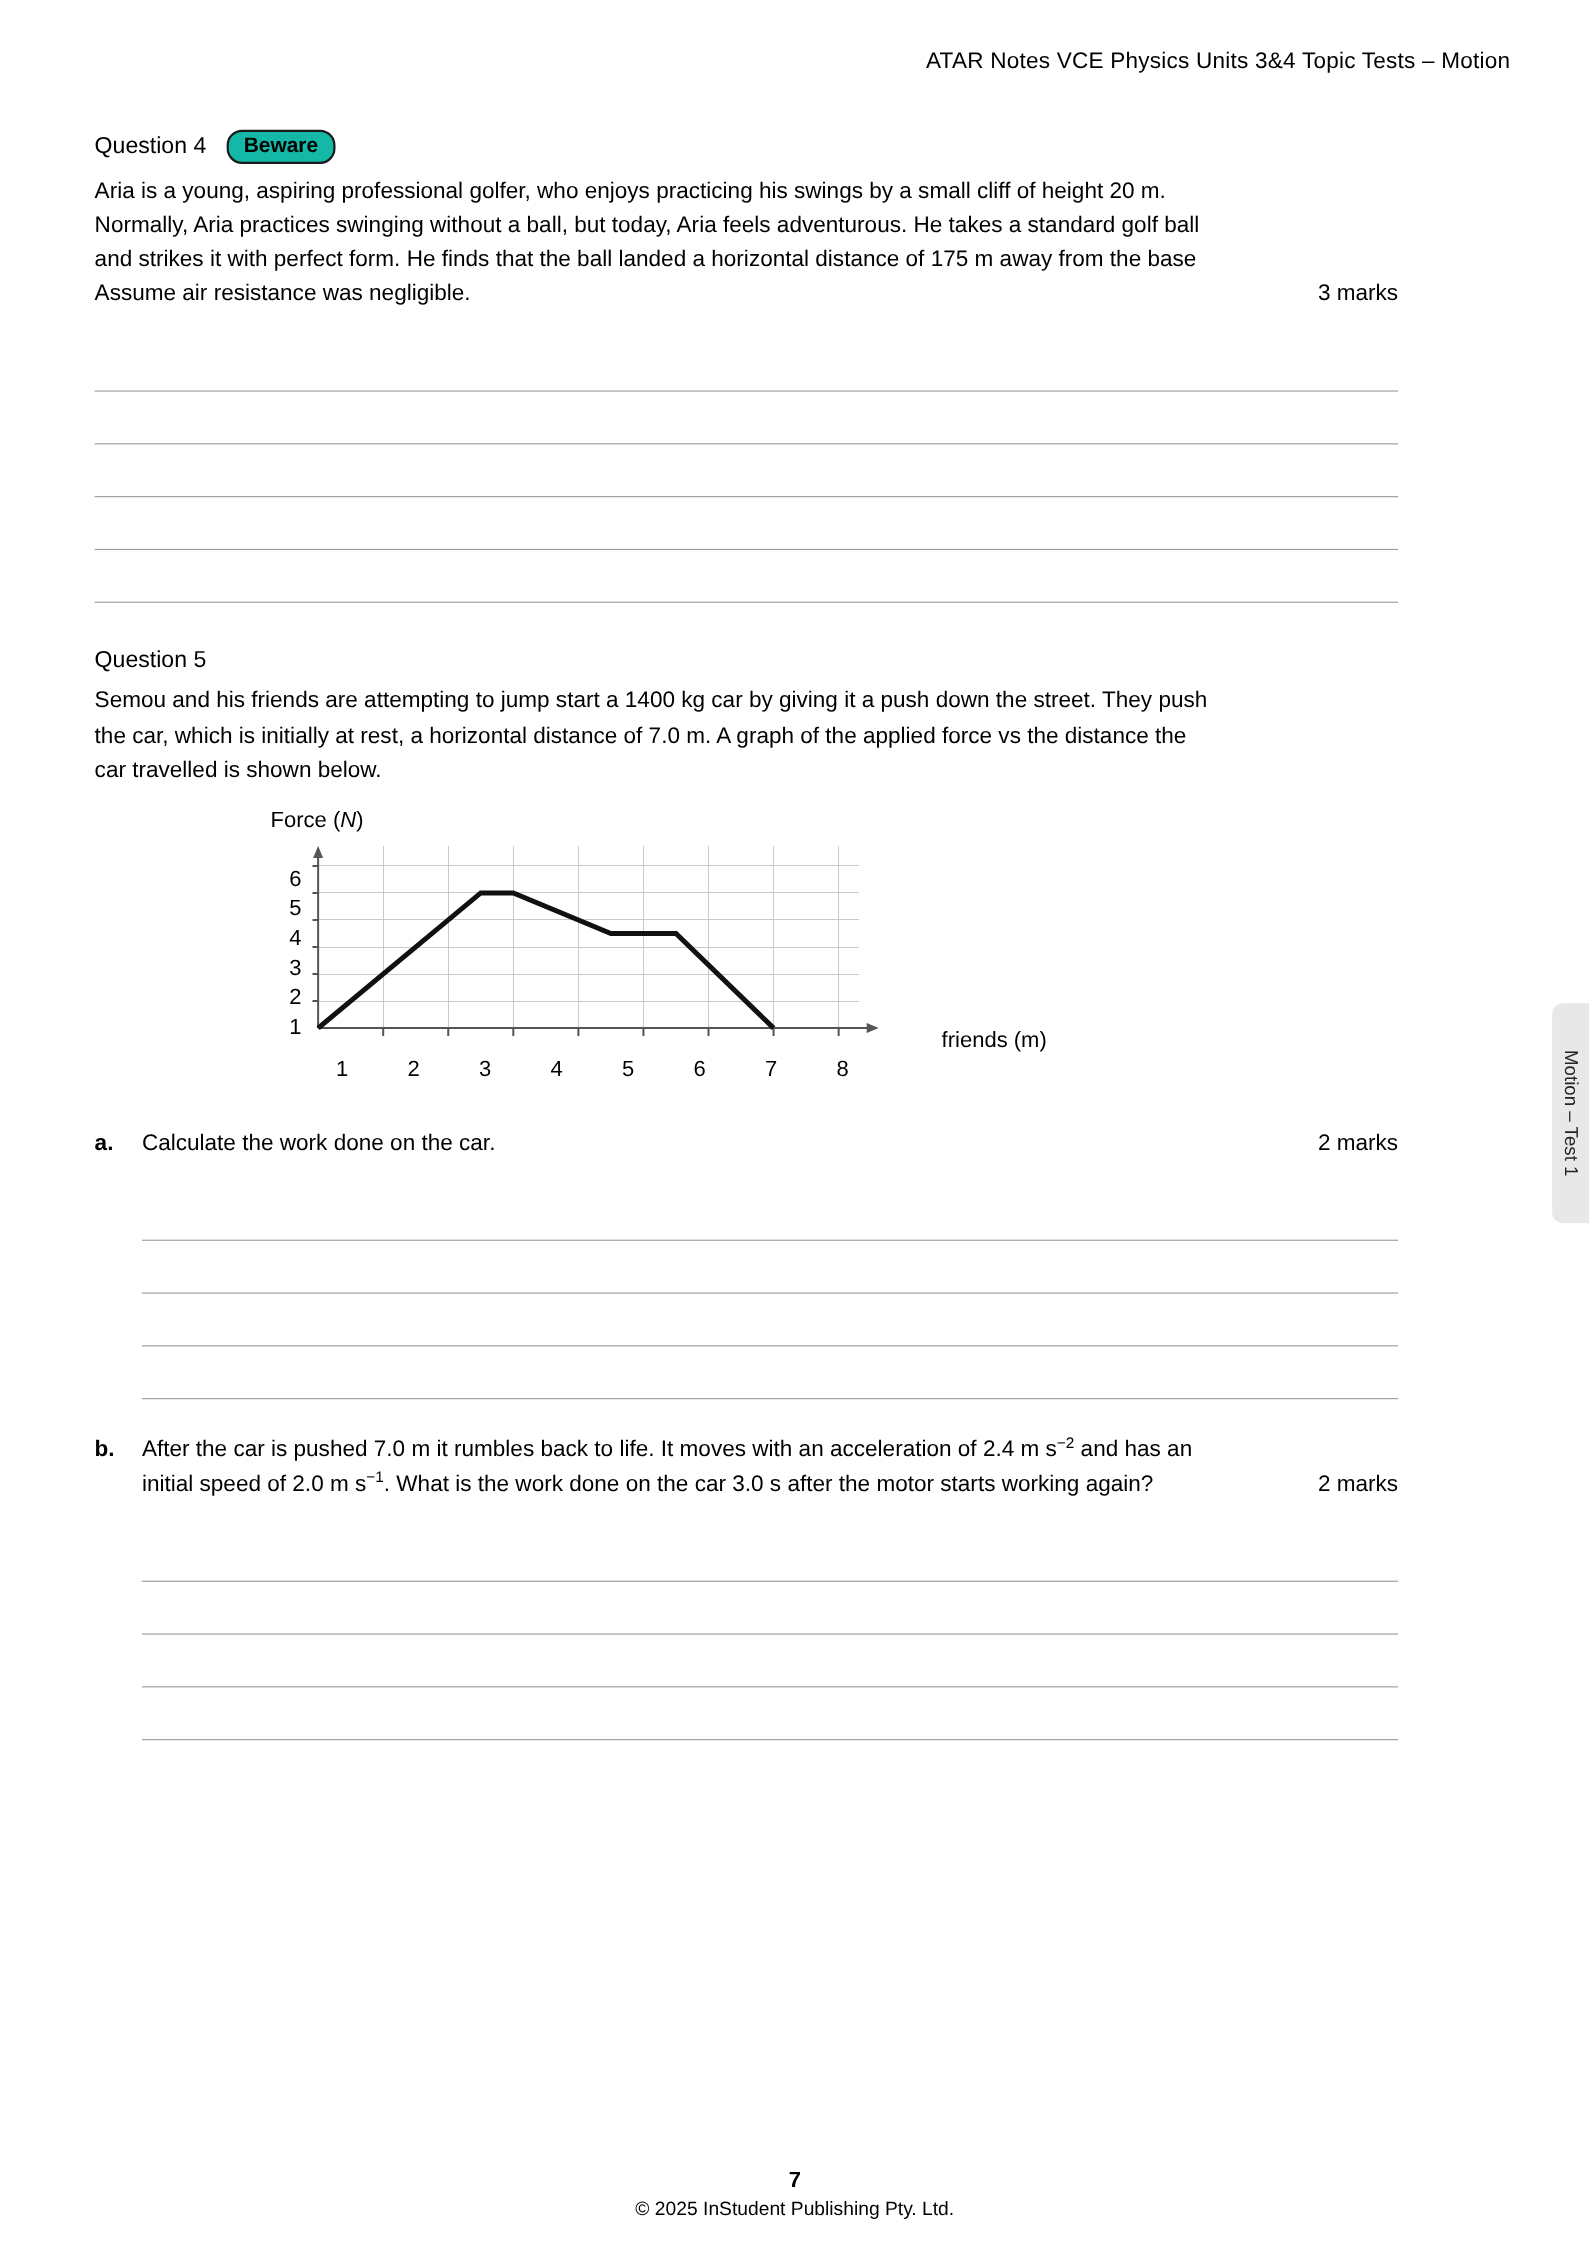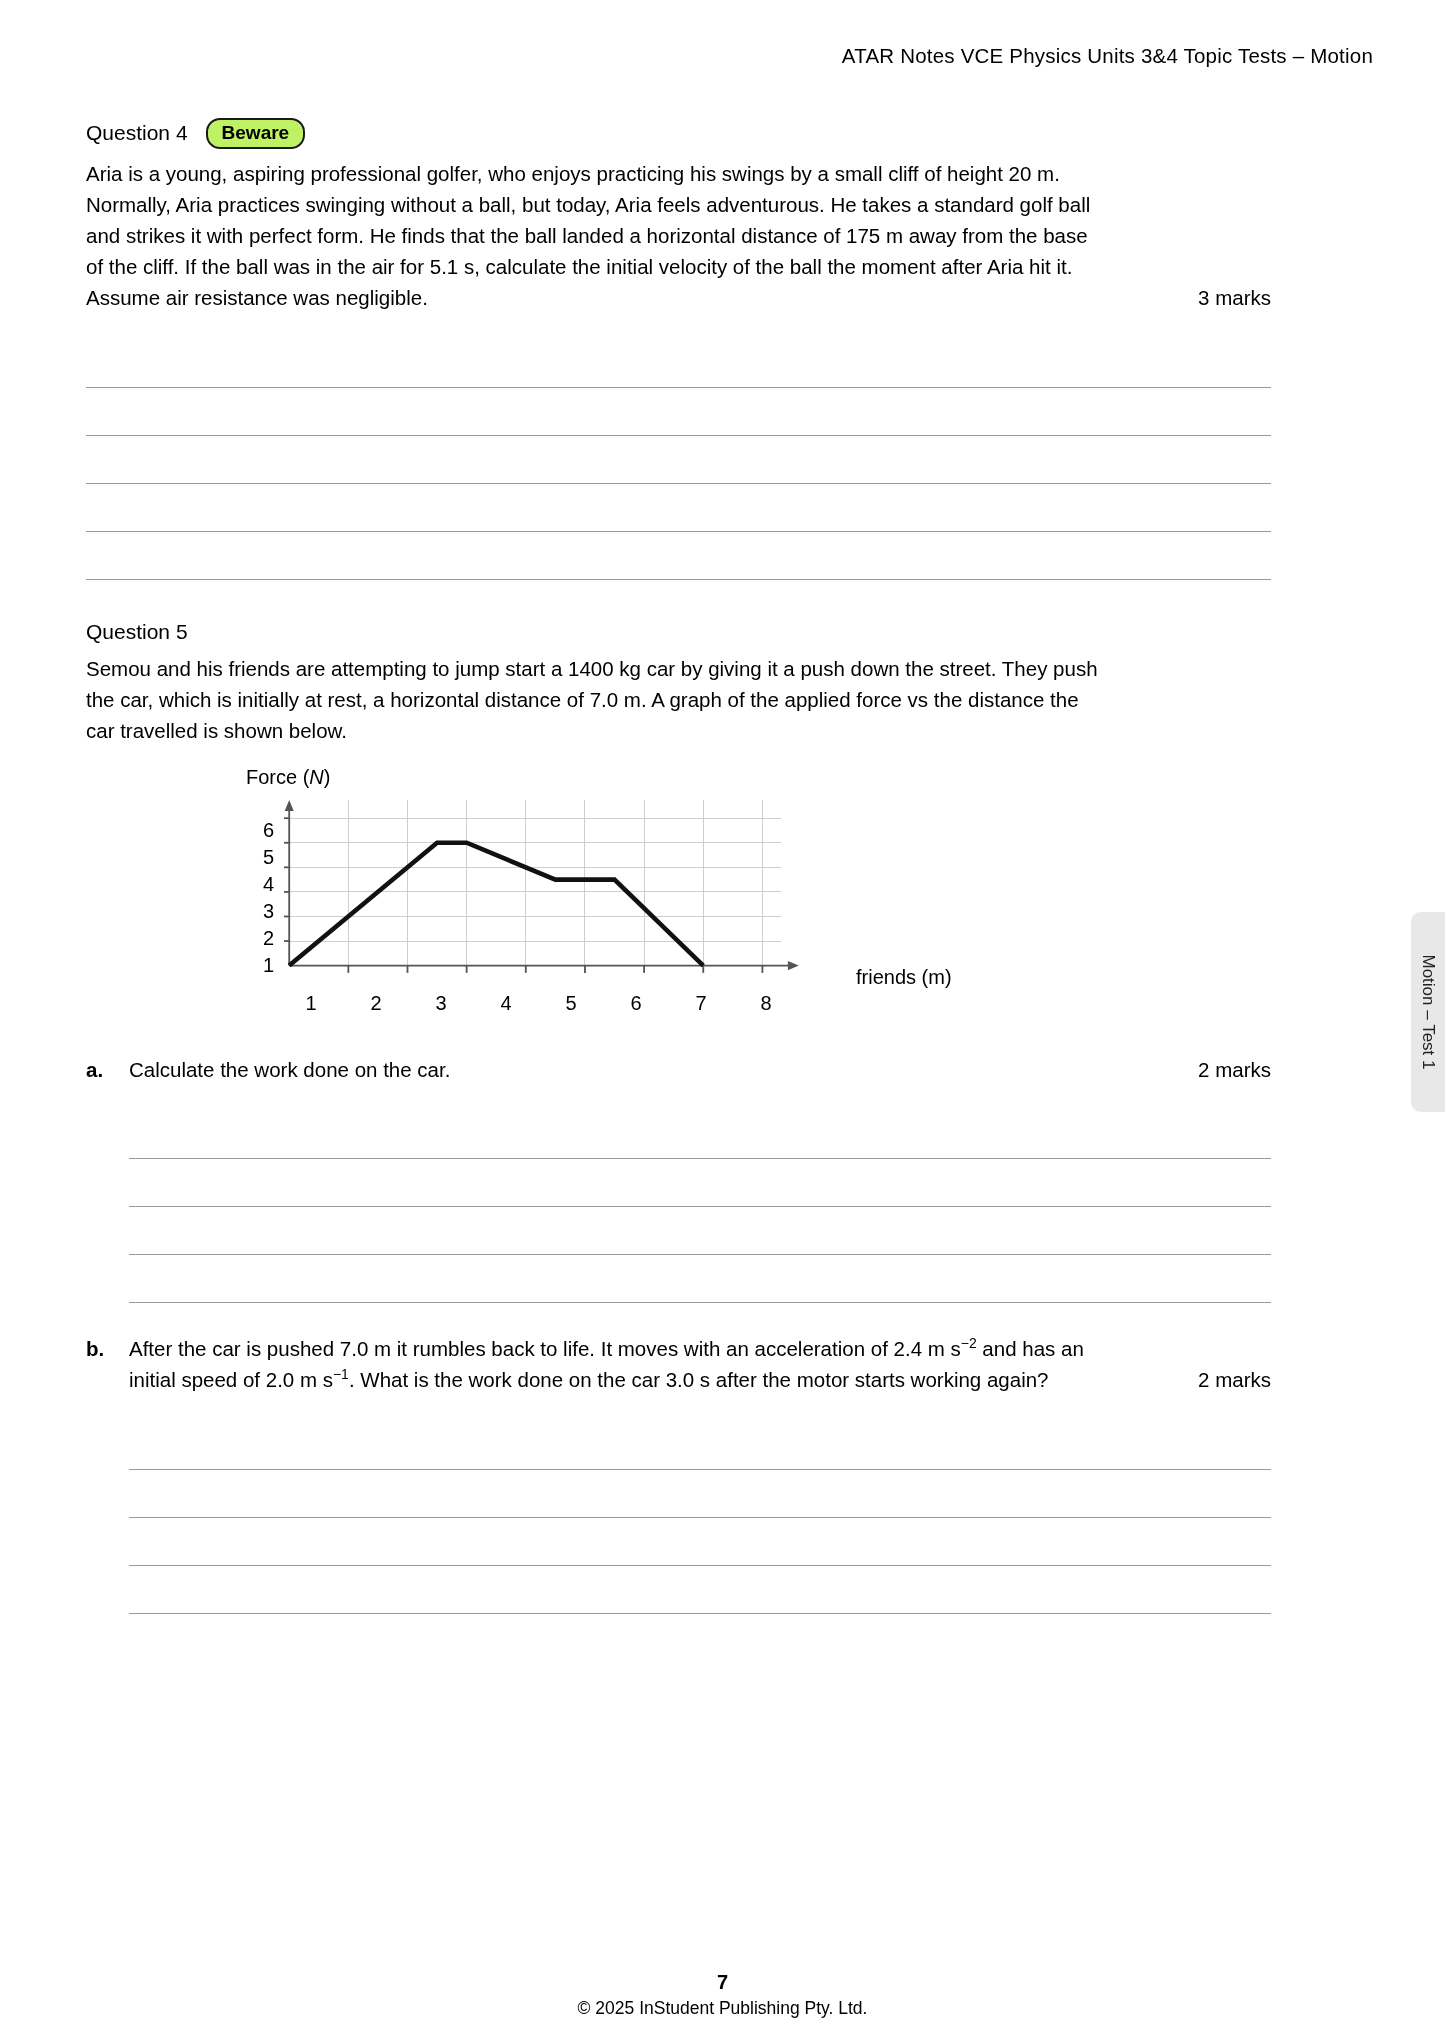--- a/index.html
+++ b/index.html
@@ -46,21 +46,21 @@
     margin-bottom: 9px;
   }
   .q-title {
     font-weight: normal;
     font-size: 21px;
   }
   .beware-badge {
     display: inline-block;
     border: 2px solid #1a1a1a;
     border-radius: 14px;
-    background: #bef264;
+    background: #14b8a6;
     padding: 2px 14px 3px 14px;
     font-weight: bold;
     font-size: 19px;
     line-height: 1.15;
   }
 
   
   .q-body {
     font-size: 20.5px;
     line-height: 1.52;
@@ -209,21 +209,20 @@
 
     <div class="q-head">
       <span class="q-title">Question 4</span>
       <span class="beware-badge">Beware</span>
     </div>
 
     <div class="q-body nojust">
       <div>Aria is a young, aspiring professional golfer, who enjoys practicing his swings by a small cliff of height 20 m.</div>
       <div>Normally, Aria practices swinging without a ball, but today, Aria feels adventurous. He takes a standard golf ball</div>
       <div>and strikes it with perfect form. He finds that the ball landed a horizontal distance of 175 m away from the base</div>
-      <div>of the cliff. If the ball was in the air for 5.1 s, calculate the initial velocity of the ball the moment after Aria hit it.</div>
       <div class="marks-line">
         <span>Assume air resistance was negligible.</span>
         <span class="marks">3 marks</span>
       </div>
     </div>
 
     <div class="rules">
       <div class="rule"></div>
       <div class="rule"></div>
       <div class="rule"></div>

